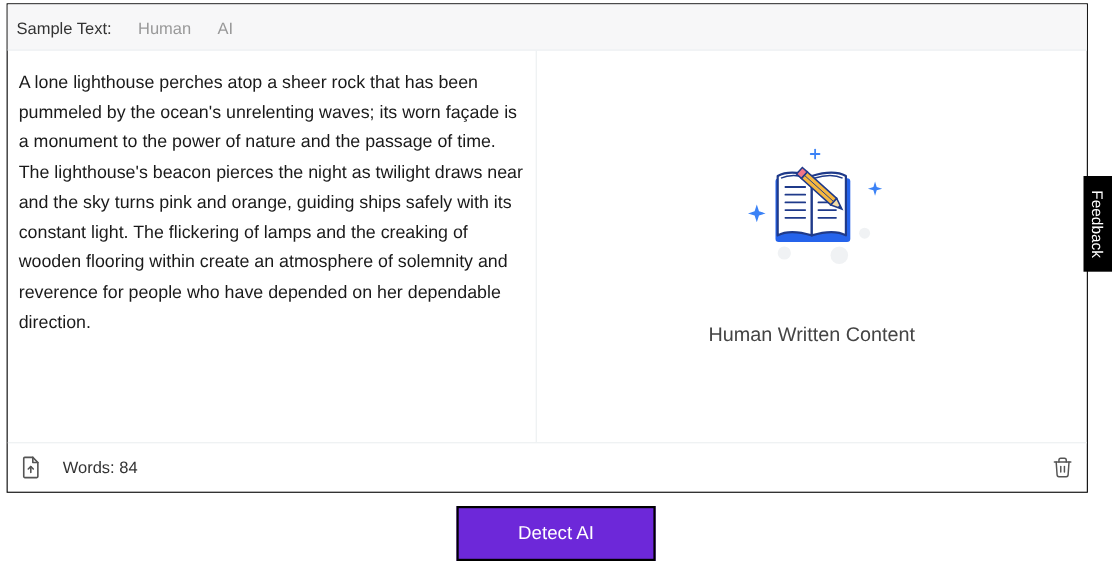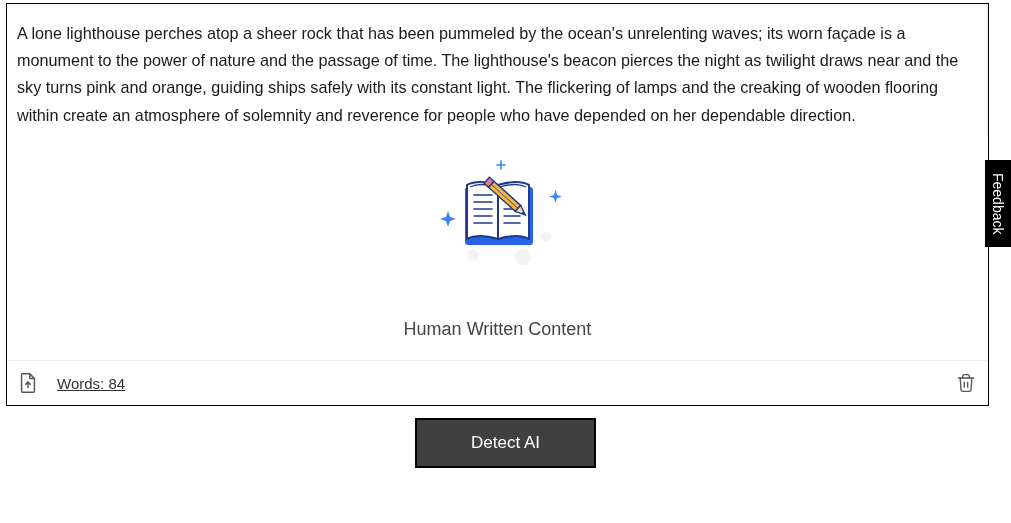--- a/index.html
+++ b/index.html
@@ -32,21 +32,20 @@
     .tabs-label {
       color: #333;
     }
     .tab-item {
       color: #999;
       cursor: pointer;
     }
     .content-area {
       display: flex;
       height: 356px;
-      flex-direction: column;
     }
     .text-panel {
       flex: 1;
       padding: 16px 10px 10px 10px;
       border-right: 1px solid #eceff1;
     }
     .sample-text {
       font-size: 16.2px;
       line-height: 1.68;
       color: #1a1a1a;
@@ -76,37 +75,36 @@
       justify-content: space-between;
       padding: 11px 12px 11px 10px;
       border-top: 1px solid #eceff1;
       font-size: 15px;
       color: #333;
     }
     .footer-left {
       display: flex;
       align-items: center;
       gap: 18px;
-      text-decoration: underline;
     }
     .upload-icon {
       width: 22px;
       height: 22px;
       cursor: pointer;
     }
     .trash-icon {
       width: 20px;
       height: 20px;
       cursor: pointer;
     }
     .detect-button {
       display: block;
       margin: 12px auto 0 auto;
       padding: 13px 54px;
-      background: #404040;
+      background: #6d28d9;
       color: #ffffff;
       border: 2px solid #000;
       font-size: 17px;
       font-weight: 500;
       cursor: pointer;
     }
     .feedback-tab {
       position: absolute;
       right: 0;
       top: 160px;
@@ -116,20 +114,25 @@
       text-orientation: mixed;
       padding: 13px 5px;
       font-size: 14px;
       cursor: pointer;
     }
   </style>
 </head>
 <body>
 
 <div class="main-container">
+  <div class="tabs-bar">
+    <span class="tabs-label">Sample Text:</span>
+    <span class="tab-item">Human</span>
+    <span class="tab-item">AI</span>
+  </div>
 
   <div class="content-area">
     <div class="text-panel">
       <div class="sample-text">A lone lighthouse perches atop a sheer rock that has been pummeled by the ocean's unrelenting waves; its worn façade is a monument to the power of nature and the passage of time. The lighthouse's beacon pierces the night as twilight draws near and the sky turns pink and orange, guiding ships safely with its constant light. The flickering of lamps and the creaking of wooden flooring within create an atmosphere of solemnity and reverence for people who have depended on her dependable direction.</div>
     </div>
 
     <div class="result-panel">
       <div class="book-illustration">
         <svg width="160" height="110" viewBox="0 0 160 110">
 

